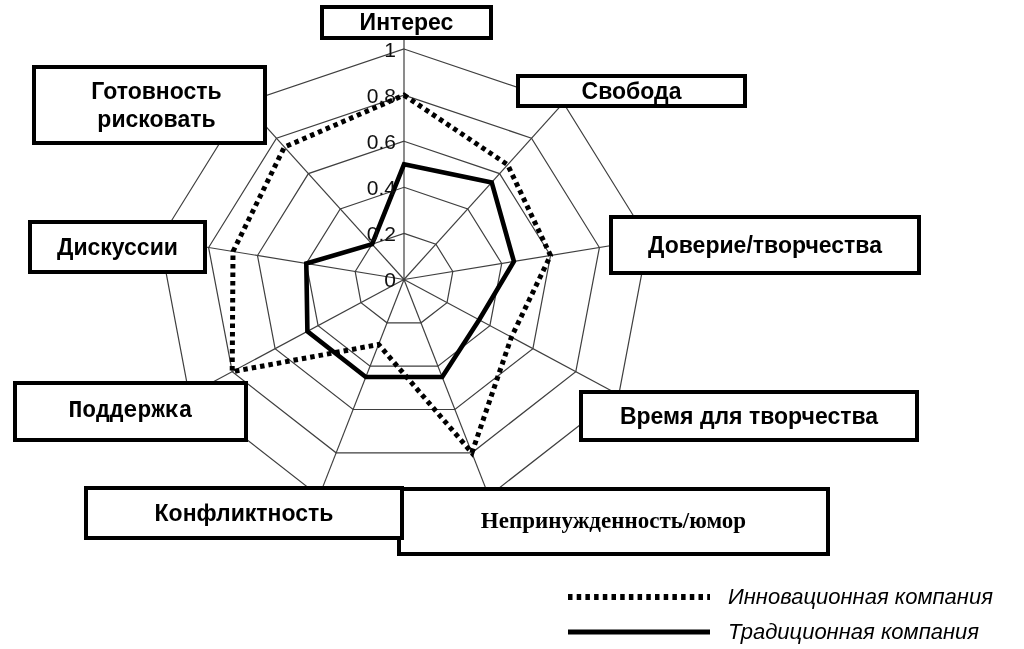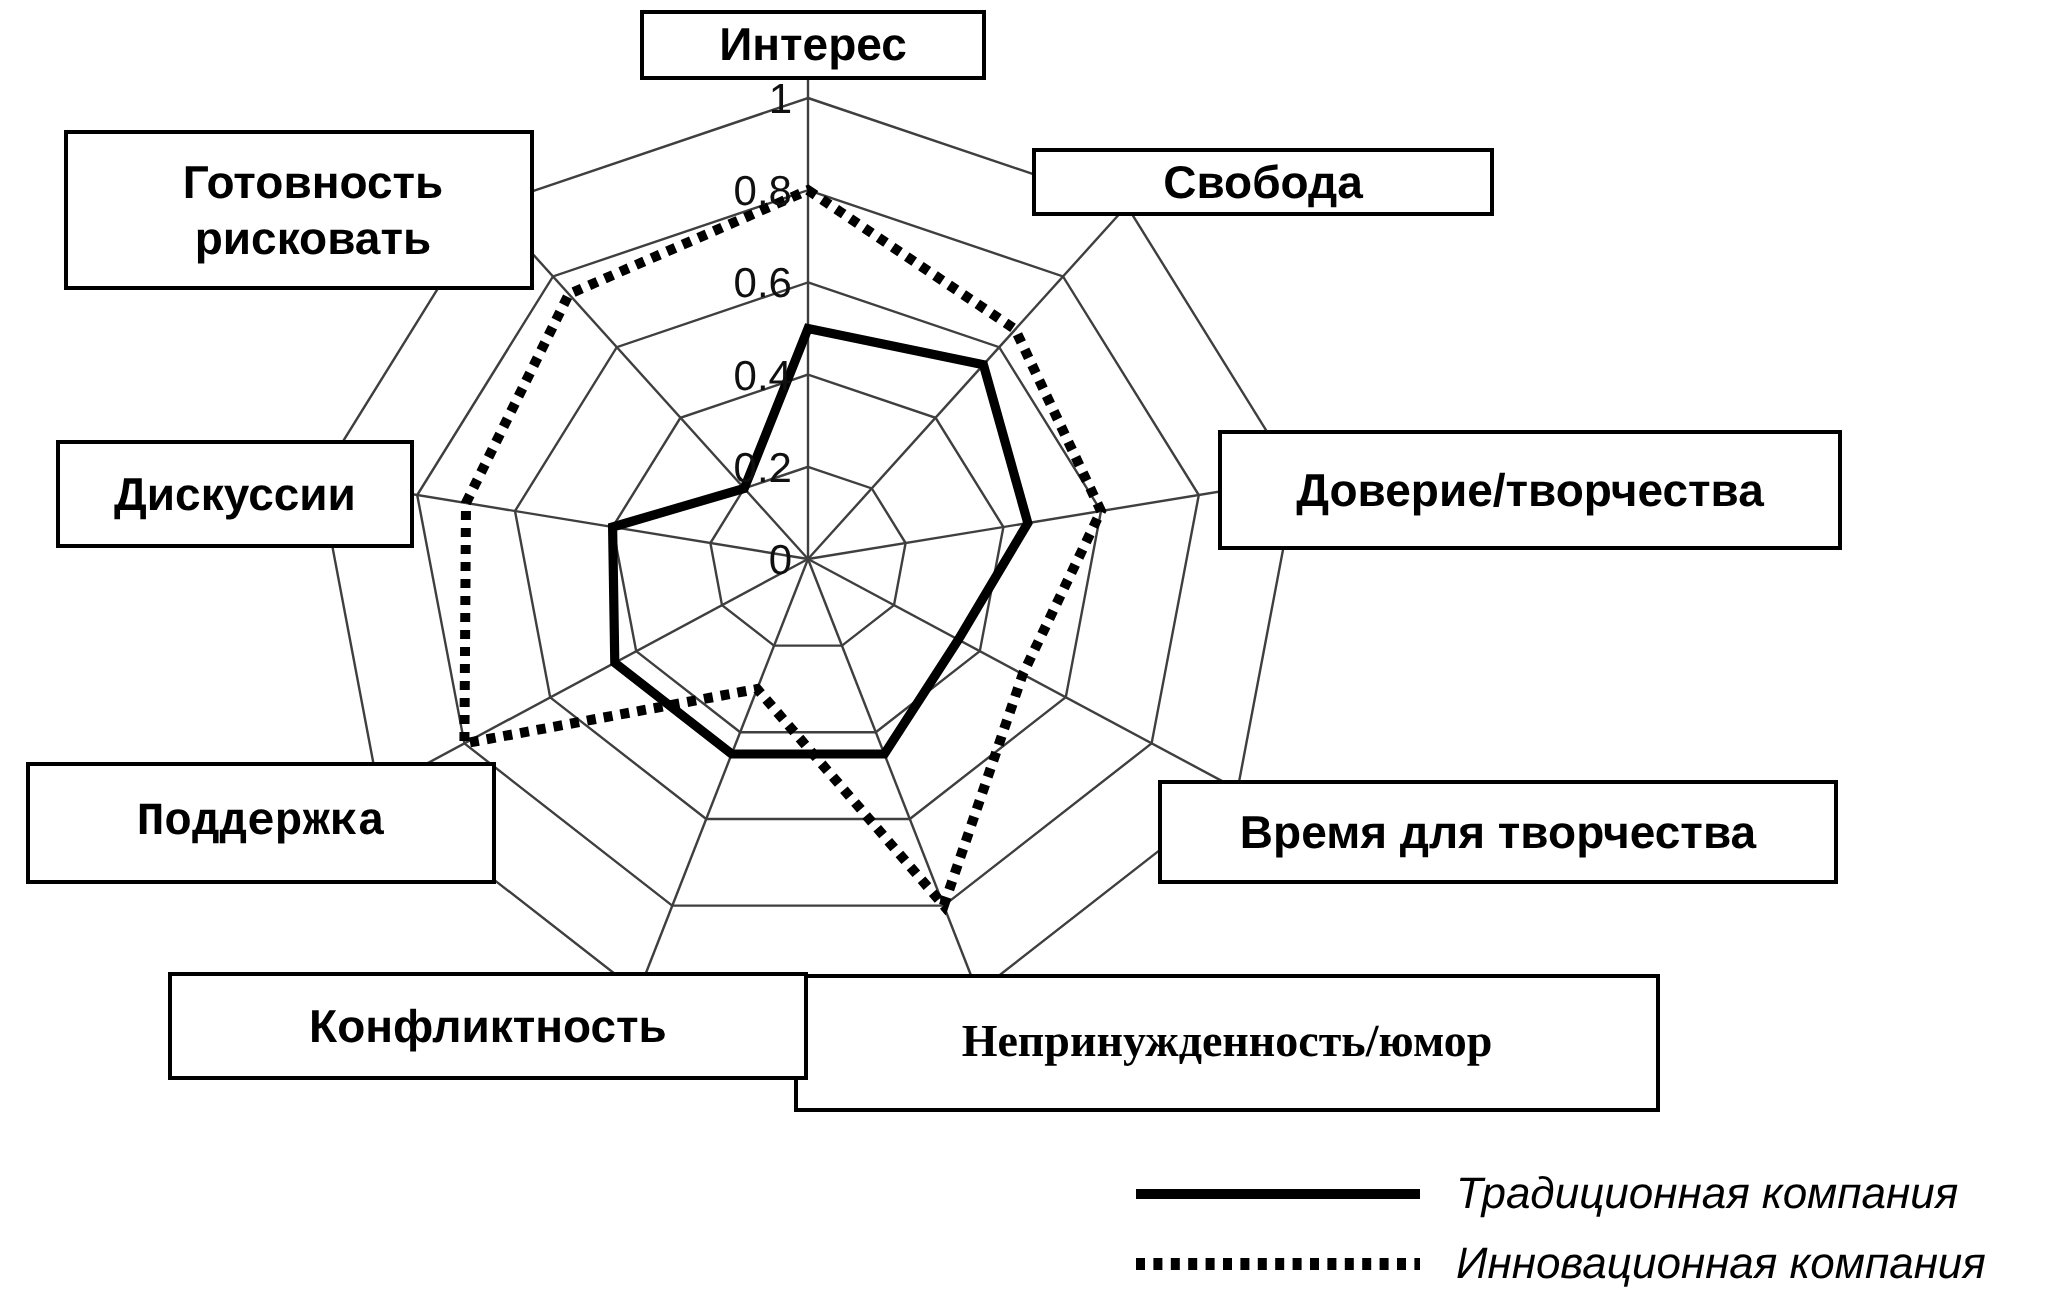--- a/index.html
+++ b/index.html
@@ -3,21 +3,21 @@
 <meta charset="utf-8">
 <style>
   html,body{margin:0;padding:0;background:#ffffff;}
   .stage{
     position:relative;width:1024px;height:649px;background:#ffffff;overflow:hidden;
     font-family:"Liberation Sans", sans-serif;
   }
   #radar-svg{position:absolute;left:0;top:0;}
   .axis-box{
     position:absolute;display:flex;align-items:center;justify-content:center;
-    background:#ffffff;border:2px solid #000000;box-sizing:border-box;
+    background:#ffffff;border:4px solid #000000;box-sizing:border-box;
     font-weight:bold;font-size:23px;line-height:1.22;color:#000;
     text-align:center;padding:2px 6px;
   }
   .tick-label{
     font-family:"Liberation Sans", sans-serif;font-size:21px;fill:#101010;
   }
   .legend{position:absolute;left:566px;top:584px;width:450px;}
   .legend-row{display:flex;align-items:center;height:26px;margin-bottom:9px;}
   .legend-swatch{flex:0 0 146px;height:16px;margin-right:16px;}
   .legend-label{
@@ -82,25 +82,25 @@
         <span>Дискуссии</span>
       </div>
       <div class="axis-box" style="left: 32px; top: 65px; width: 235px; height: 80px; padding-left: 20px;">
         <span>Готовность рисковать</span>
       </div>
     </div>
 
   <div class="legend">
     <div class="legend-row">
       <svg class="legend-swatch" viewBox="0 0 146 16">
+        <line x1="2" y1="8" x2="144" y2="8" stroke="#000" stroke-width="6" stroke-dasharray="4.5 4.2"></line>
+      </svg>
+      <span class="legend-label">Инновационная компания</span>
+    </div>
+    <div class="legend-row">
+      <svg class="legend-swatch" viewBox="0 0 146 16">
         <line x1="2" y1="8" x2="144" y2="8" stroke="#000" stroke-width="5"></line>
       </svg>
       <span class="legend-label">Традиционная компания</span>
-    </div>
-    <div class="legend-row">
-      <svg class="legend-swatch" viewBox="0 0 146 16">
-        <line x1="2" y1="8" x2="144" y2="8" stroke="#000" stroke-width="6" stroke-dasharray="4.5 4.2"></line>
-      </svg>
-      <span class="legend-label">Инновационная компания</span>
     </div>
   </div>
 
 </div>
 
 </body></html>

